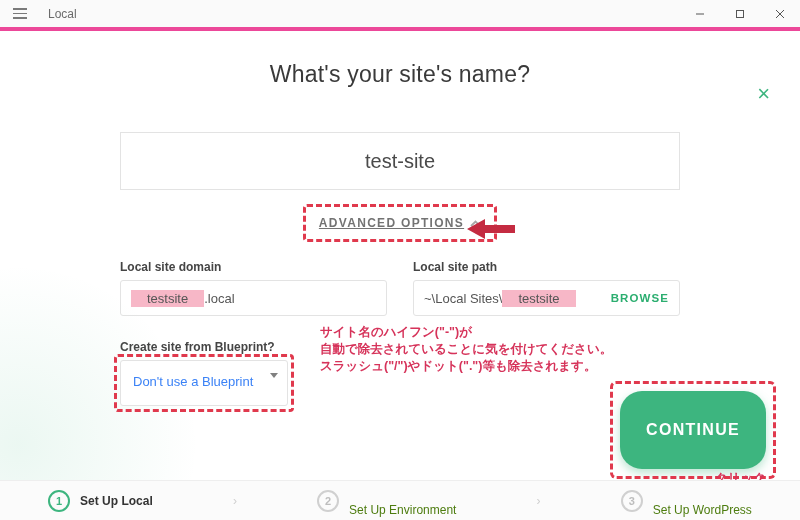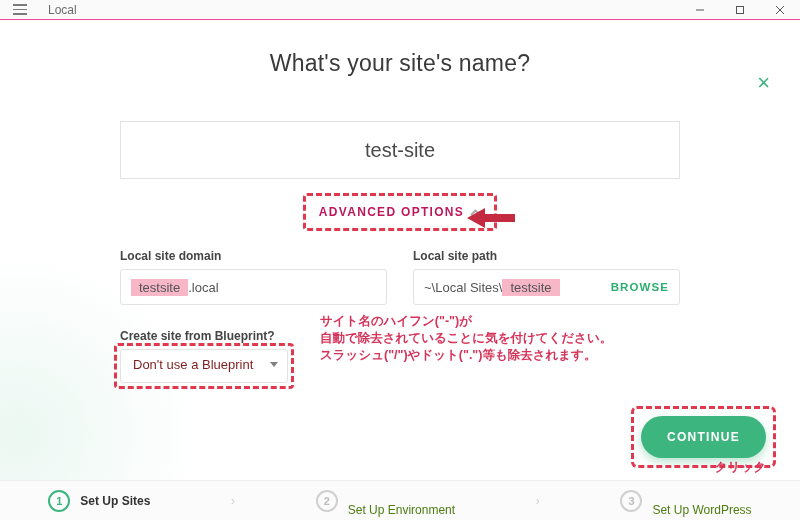--- a/index.html
+++ b/index.html
@@ -1,57 +1,57 @@
 <!DOCTYPE html>
 <html><head>
 <meta charset="utf-8">
 <style>
   * { box-sizing: border-box; margin: 0; padding: 0; }
   html, body { width: 800px; height: 520px; font-family: -apple-system, "Segoe UI", Arial, sans-serif; background: #fff; color: #3c3c3c; overflow: hidden; }
   
-  .titlebar { height: 20px; display: flex; align-items: center; background: #fafafa; border-bottom: 1px solid #ec4899; justify-content: space-between; }
+  .titlebar { height: 31px; display: flex; align-items: center; background: #fafafa; border-bottom: 4px solid #ec4899; justify-content: space-between; }
   .hamburger { width: 40px; display: flex; flex-direction: column; align-items: center; justify-content: center; gap: 3px; height: 100%; cursor: pointer; }
   .hamburger span { width: 14px; height: 1.5px; background: #7a7a7a; display: block; }
   .titlebar-title { font-size: 12px; color: #6b6b6b; margin-left: 8px; }
   .window-controls { margin-left: auto; display: flex; }
   .window-controls .ctl { width: 40px; height: 28px; display: flex; align-items: center; justify-content: center; color: #555; cursor: pointer; }
   .window-controls svg { width: 10px; height: 10px; }
   
   .modal-close { position: absolute; right: 30px; top: 50px; color: #3db57f; font-size: 22px; cursor: pointer; font-weight: 300; }
   
   .page { position: relative; height: calc(100% - 28px - 40px); }
   .page-inner { padding: 30px 120px 0 120px; }
   h1.title { text-align: center; font-size: 23px; font-weight: 500; color: #3a3a3a; margin-bottom: 44px; letter-spacing: 0.2px; }
   
   .big-input { width: 100%; height: 58px; border: 1px solid #e3e3e3; border-radius: 0; text-align: center; font-size: 20px; color: #4a4a4a; outline: none; background: #fff; }
   
   .adv-wrap { text-align: center; margin-top: 20px; }
-  .advanced { display: inline-flex; align-items: center; gap: 6px; font-size: 12px; font-weight: 700; letter-spacing: 1.3px; color: #be185d; cursor: pointer; position: relative; padding: 6px 12px; }
+  .advanced { display: inline-flex; align-items: center; gap: 6px; font-size: 12px; font-weight: 700; letter-spacing: 1.3px; color: #737373; cursor: pointer; position: relative; padding: 6px 12px; text-decoration: underline; }
   .adv-chevron { display: inline-block; transform: translateY(1px); }
   .adv-dashed { border: 3px dashed #e0394d; border-radius: 4px; position: absolute; left: -4px; right: -4px; top: -6px; bottom: -6px; pointer-events: none; }
   
   .anno { position: absolute; color: #d6335a; font-size: 12.5px; font-weight: 600; line-height: 1.35; pointer-events: none; }
   .arrow-red { position:absolute; pointer-events:none; }
   
   .fields { display: flex; gap: 26px; margin-top: 24px; }
   .fields .col { flex: 1; }
   .fld-label { font-size: 12px; font-weight: 600; color: #454545; margin-bottom: 6px; display: block; }
   .fld-box { height: 36px; border: 1px solid #e3e3e3; border-radius: 3px; display: flex; align-items: center; padding: 0 10px; font-size: 13px; color: #555; background: #fff; }
-  .fld-box .hl { background: #f7b7c7; padding: 1px 8px; }
+  .fld-box .hl { background: #f7b7c7; padding: 1px 16px; }
   .path-col .fld-box { justify-content: space-between; }
   .browse { color: #2cae70; font-weight: 700; font-size: 11.5px; letter-spacing: 1.1px; cursor: pointer; margin-left: 10px; }
   
   .bp-wrap { margin-top: 24px; }
   .bp-select { position: relative; display: inline-block; }
-  .bp-box { height: 34px; border: 1px solid #e3e3e3; border-radius: 3px; display: inline-flex; align-items: center; padding: 0 32px 4px 12px; font-size: 13px; color: #7f1d1d; background: #fff; cursor: pointer; min-width: 168px; }
+  .bp-box { height: 46px; border: 1px solid #e3e3e3; border-radius: 3px; display: inline-flex; align-items: center; padding: 0 32px 4px 12px; font-size: 13px; color: #3b82f6; background: #fff; cursor: pointer; min-width: 168px; }
   .bp-caret { position: absolute; right: 10px; top: 13px; width: 0; height: 0; border-left: 4px solid transparent; border-right: 4px solid transparent; border-top: 5px solid #808080; }
   .bp-dashed { position: absolute; left: -6px; right: -6px; top: -6px; bottom: -6px; border: 3px dashed #e0394d; border-radius: 4px; pointer-events: none; }
   
   .continue-wrap { position: absolute; right: 34px; bottom: 14px; }
-  .continue { background: #3db57f; color: #fff; font-weight: 700; font-size: 12px; letter-spacing: 1.3px; border: none; border-radius: 22px; padding: 14px 26px; cursor: pointer; box-shadow: 0 4px 10px rgba(61,181,127,0.35); }
+  .continue { background: #3db57f; color: #fff; font-weight: 700; font-size: 16px; letter-spacing: 1.3px; border: none; border-radius: 22px; padding: 30px 26px; cursor: pointer; box-shadow: 0 4px 10px rgba(61,181,127,0.35); }
   .continue-dashed { position: absolute; left: -10px; right: -10px; top: -10px; bottom: -10px; border: 3px dashed #e0394d; border-radius: 6px; pointer-events: none; }
   
   .steps { position: absolute; bottom: 0; left: 0; right: 0; height: 40px; background: #fbfbfb; border-top: 1px solid #eee; display: flex; align-items: center; justify-content: space-around; padding: 0 8px; }
   .step { display: flex; align-items: center; gap: 10px; font-size: 12px; }
   .step .num { width: 22px; height: 22px; border-radius: 50%; display: flex; align-items: center; justify-content: center; font-size: 11px; font-weight: 600; }
   .step.active .num { border: 2px solid #3db57f; color: #3db57f; }
   .step.active .lbl { color: #333; font-weight: 600; }
   .step.inactive .num { border: 2px solid #d0d0d0; color: #bdbdbd; }
   .step.inactive .lbl { color: #4d7c0f; margin-top: 18px; }
   .step-sep { color: #cfcfcf; font-size: 12px; }
@@ -157,21 +157,21 @@
     <button class="continue">CONTINUE</button>
     <span class="continue-dashed"></span>
   </div>
   <div class="anno" style="right:34px; bottom:-4px; text-align:right;">クリック</div>
 
 </div>
 
 <div class="steps">
   <div class="step active">
     <span class="num">1</span>
-    <span class="lbl">Set Up Sites</span>
+    <span class="lbl">Set Up Local</span>
   </div>
   <span class="step-sep">›</span>
   <div class="step inactive">
     <span class="num">2</span>
     <span class="lbl">Set Up Environment</span>
   </div>
   <span class="step-sep">›</span>
   <div class="step inactive">
     <span class="num">3</span>
     <span class="lbl">Set Up WordPress</span>

